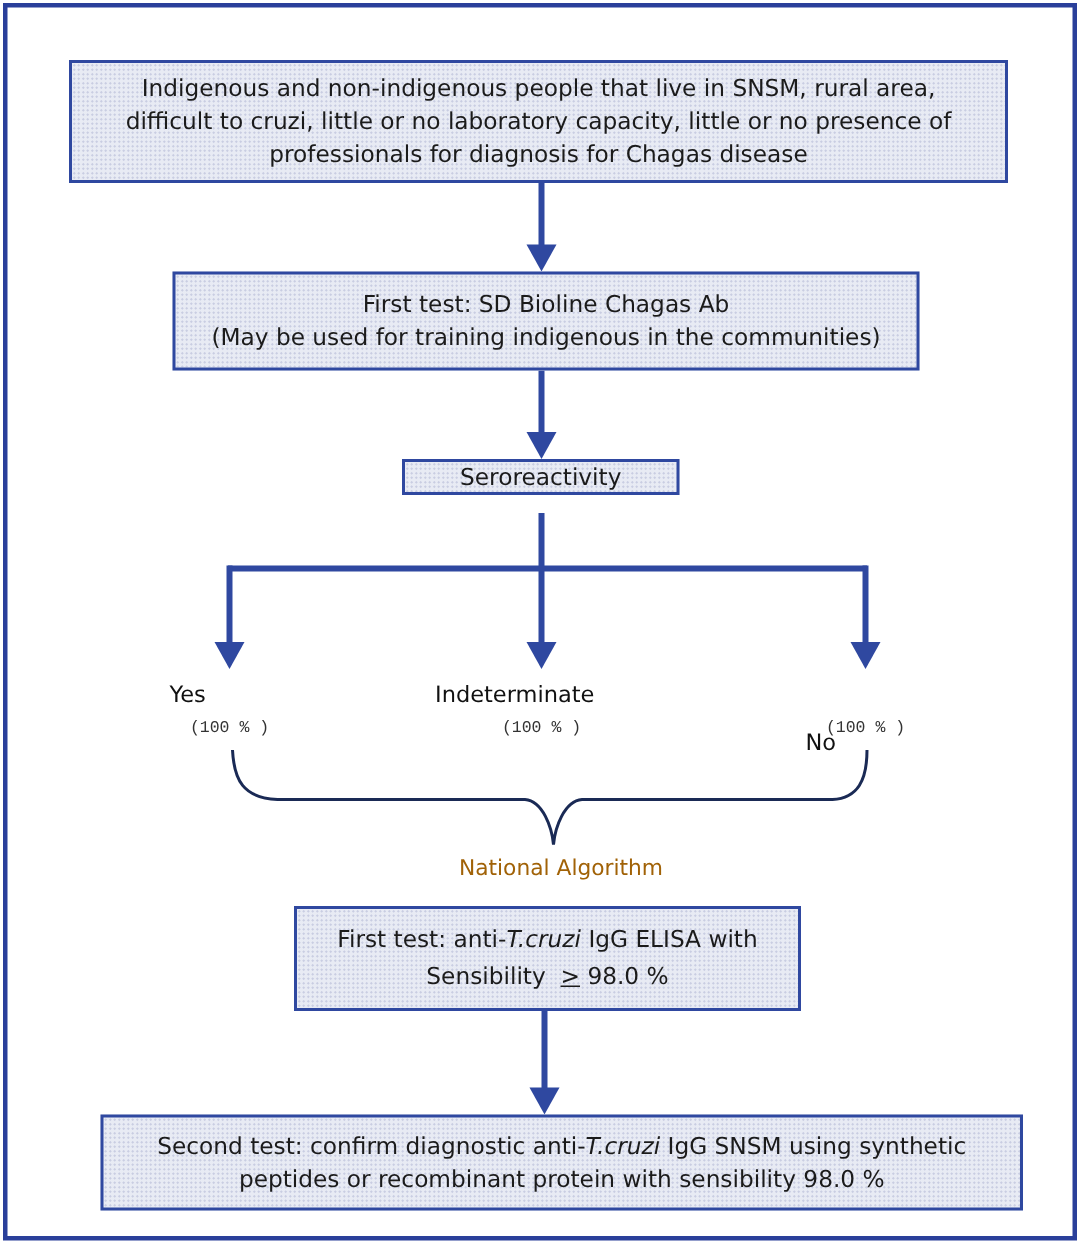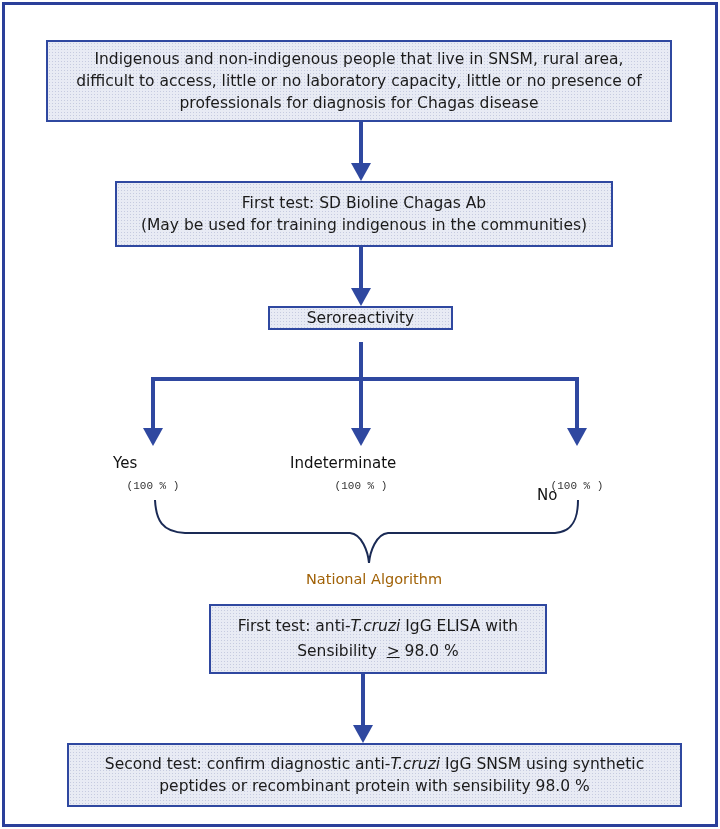--- a/index.html
+++ b/index.html
@@ -10,21 +10,21 @@
     .box { position: absolute; box-sizing: border-box; border: 2px solid #2f48a0;
            background-color: #e8ebf4;
            background-image: radial-gradient(#c6cbe0 0.7px, transparent 0.8px);
            background-size: 3px 3px;
            display: flex; flex-direction: column; align-items: center; justify-content: center;
            text-align: center; font-size: 15.5px; line-height: 22px; color: #1b1b1b; }
     .box span { display: block; }
     #box1 { left: 46px; top: 40px; width: 626px; height: 82px; text-align: right; }
     #box2 { left: 115px; top: 181px; width: 498px; height: 66px; }
     #box3 { left: 268px; top: 306px; width: 185px; height: 24px; }
-    #box4 { left: 209px; top: 604px; width: 338px; height: 70px; line-height: 25px; }
+    #box4 { left: 196px; top: 604px; width: 338px; height: 70px; line-height: 25px; }
     #box5 { left: 67px; top: 743px; width: 615px; height: 64px; }
     svg.conn { position: absolute; left: 0; top: 0; width: 720px; height: 829px; pointer-events: none; }
     .lbl { position: absolute; text-align: left; font-size: 15px; color: #111; }
     .pct { position: absolute; text-align: center; font-size: 11px; color: #333;
            font-family: Liberation Mono, monospace; }
     .na { position: absolute; left: 284px; top: 571px; width: 180px; text-align: center; font-size: 14.5px; color: #a16207; }
     i { font-style: italic; }
     .ge { text-decoration: underline; }
   </style>
 </head>
@@ -55,21 +55,21 @@
   <polygon points="567,428 587,428 577,446" fill="#2f48a0"></polygon>
 
   <path d="M155,500 C156,520 162,532 185,533 L350,533 C362,534 368,552 369,563 C370,552 376,534 388,533 L555,533 C572,532 578,520 578,500" fill="none" stroke="#1a2a55" stroke-width="2"></path>
 
   <line x1="363" y1="674" x2="363" y2="727" stroke="#2f48a0" stroke-width="4"></line>
   <polygon points="353,725 373,725 363,743" fill="#2f48a0"></polygon>
 </svg>
 
 <div class="box" id="box1">
   <span>Indigenous and non-indigenous people that live in SNSM, rural area,</span>
-  <span>difficult to access, little or no laboratory capacity, little or no presence of</span>
+  <span>difficult to cruzi, little or no laboratory capacity, little or no presence of</span>
   <span>professionals for diagnosis for Chagas disease</span>
 </div>
 
 <div class="box" id="box2">
   <span>First test: SD Bioline Chagas Ab</span>
   <span>(May be used for training indigenous in the communities)</span>
 </div>
 
 <div class="box" id="box3">
   <span>Seroreactivity</span>

